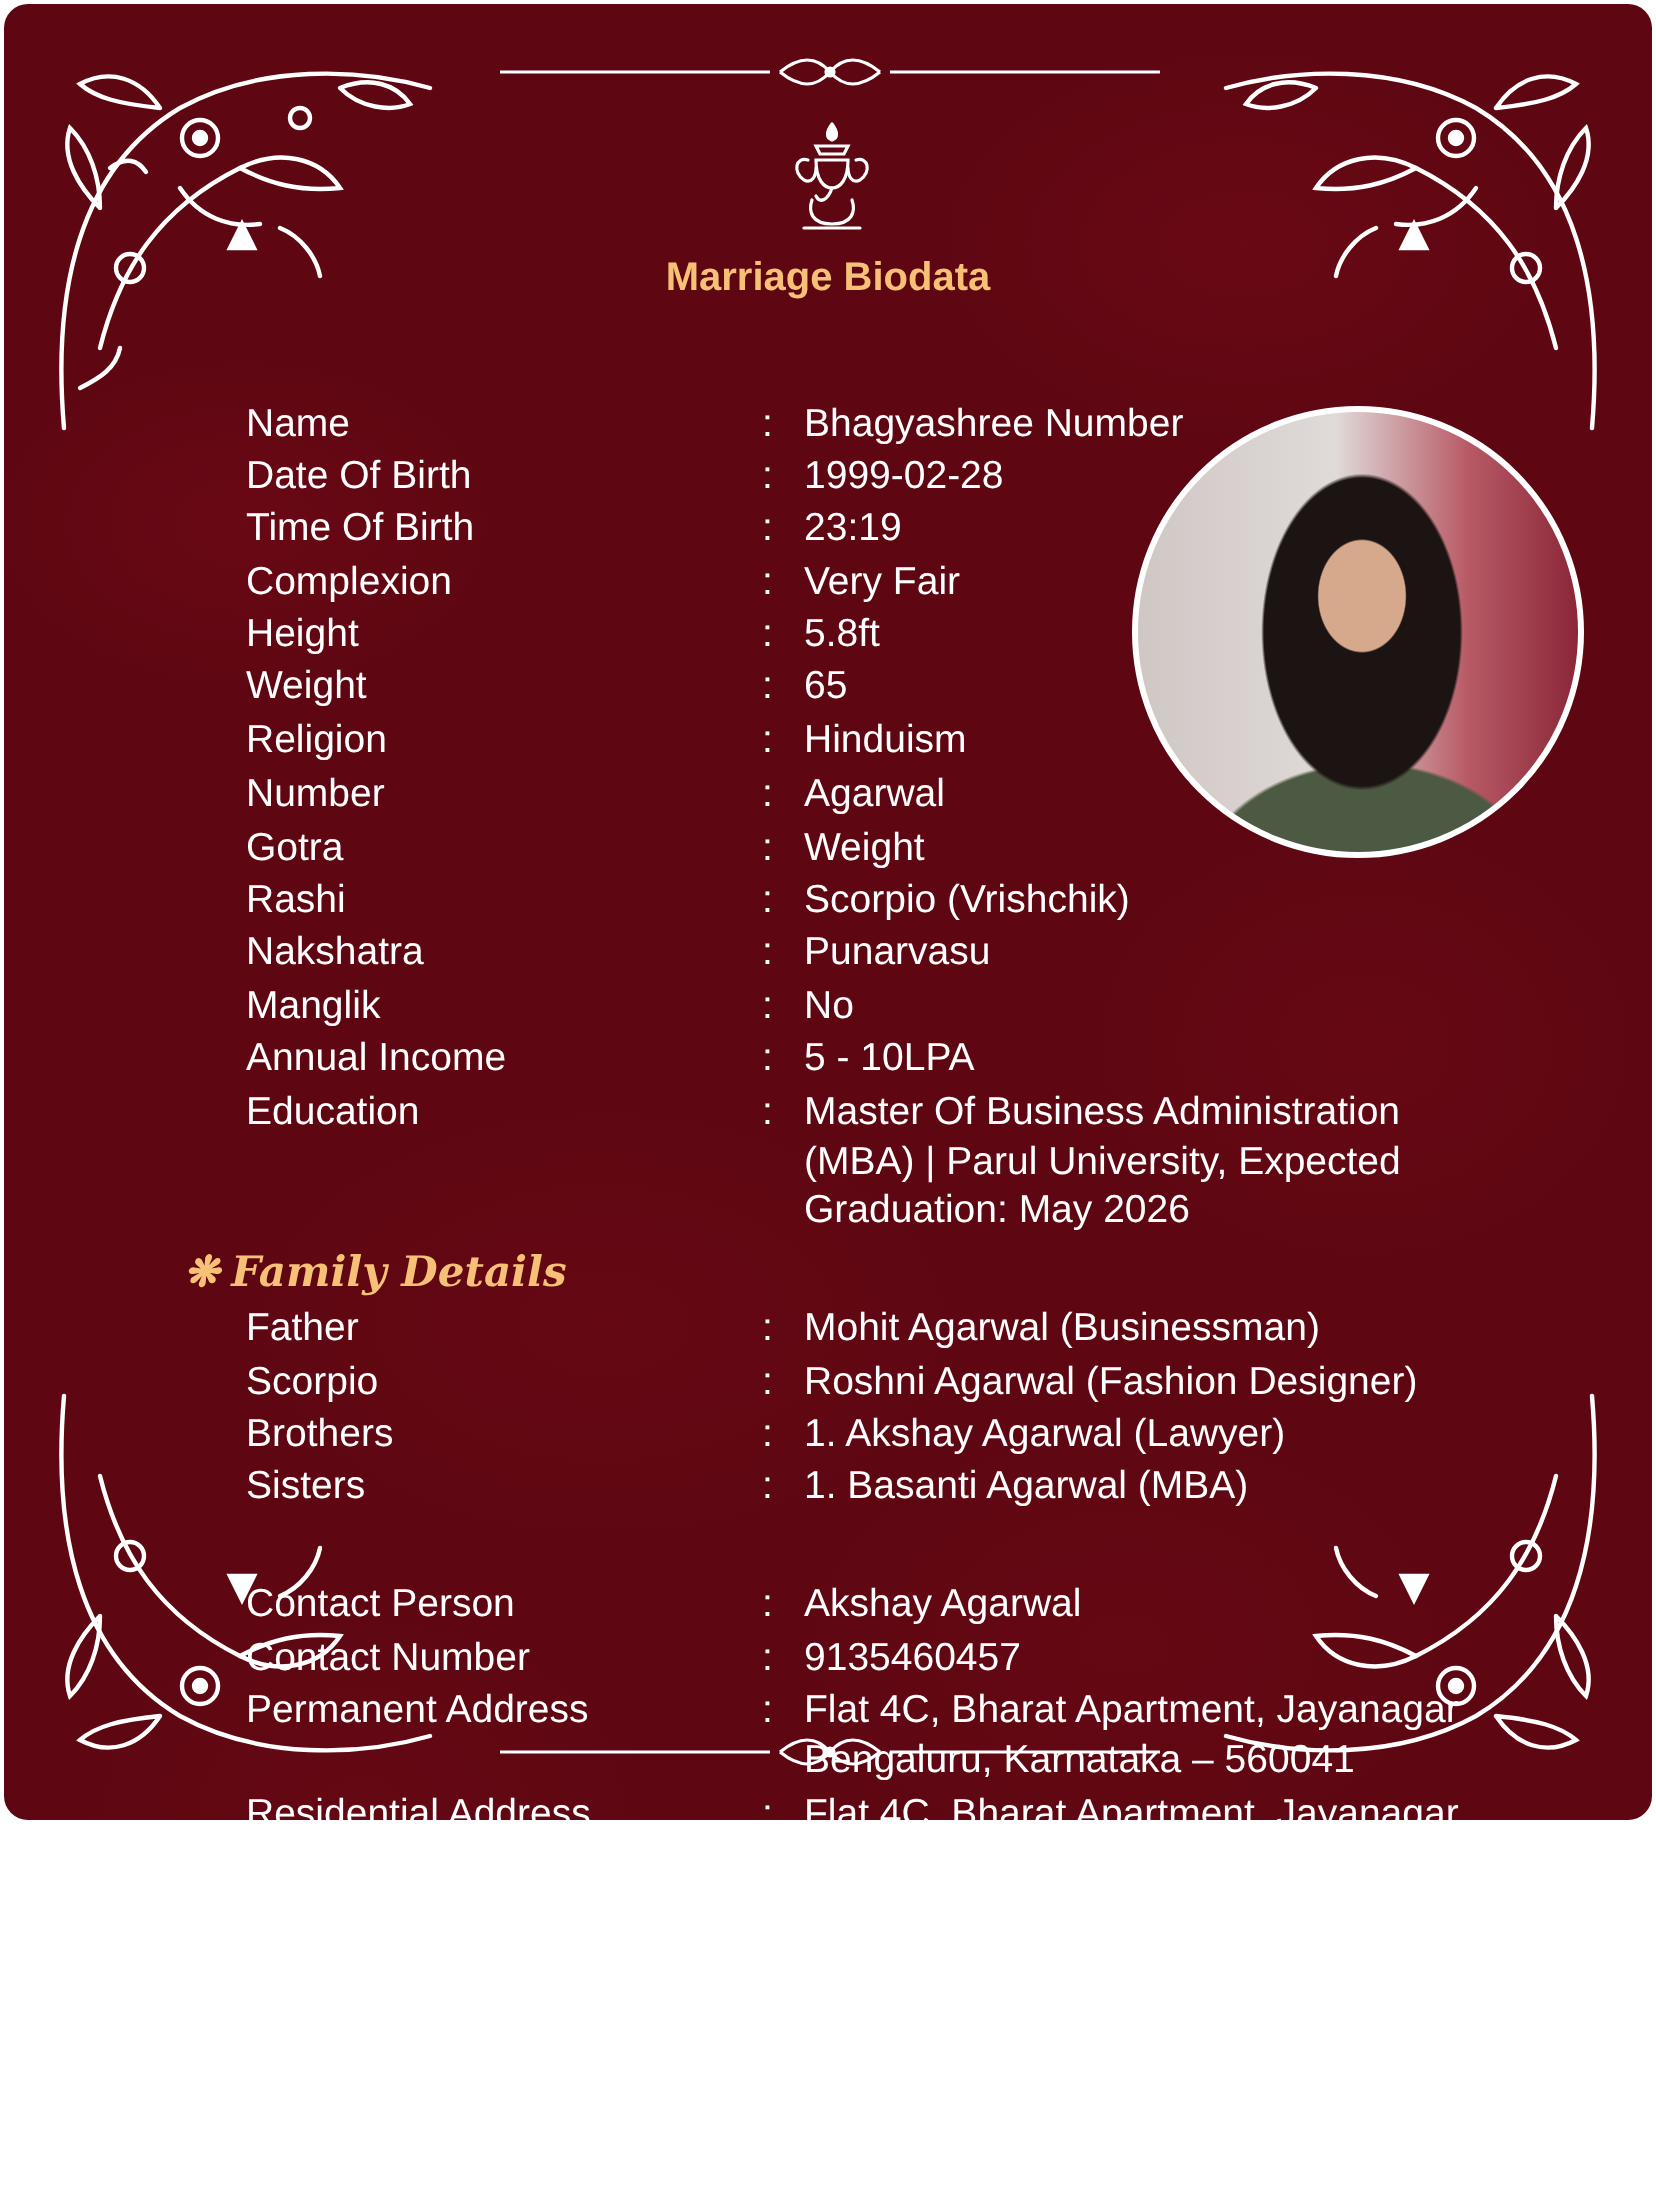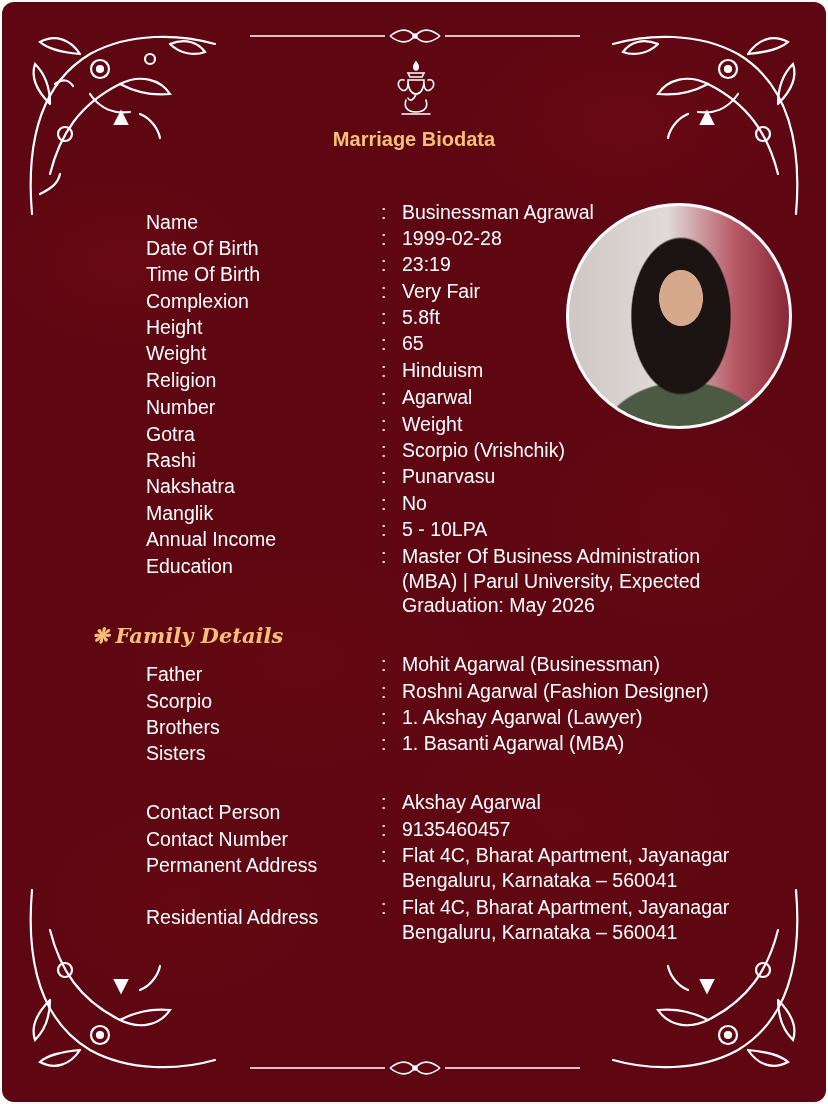--- a/index.html
+++ b/index.html
@@ -1,18 +1,18 @@
 <!DOCTYPE html>
 <html><head>
 <meta charset="utf-8">
 <style>
   html, body { margin:0; padding:0; }
   body { width:828px; height:1104px; background:#fff; font-family:"Liberation Sans", sans-serif; }
   .card {
-    position:relative; width:824px; height:1100px; margin:2px;
+    position:relative; width:824px; height:908px; margin:2px;
     border-radius:12px; overflow:hidden;
     background:
       radial-gradient(ellipse 180px 120px at 120px 260px, rgba(120,10,25,0.45), transparent 70%),
       radial-gradient(ellipse 220px 140px at 620px 120px, rgba(120,10,25,0.45), transparent 70%),
       radial-gradient(ellipse 200px 160px at 680px 520px, rgba(110,10,22,0.5), transparent 70%),
       radial-gradient(ellipse 260px 160px at 300px 660px, rgba(110,10,22,0.45), transparent 70%),
       radial-gradient(ellipse 240px 160px at 560px 820px, rgba(110,10,22,0.4), transparent 70%),
       radial-gradient(ellipse 200px 140px at 180px 900px, rgba(110,10,22,0.4), transparent 70%),
       #5e0712;
   }
@@ -32,21 +32,21 @@
   .title {
     position:absolute; top:126px; left:0; right:0; text-align:center;
     color:#f6c177; font-weight:bold; font-size:20px;
   }
   .section-title {
     position:absolute; left:90px;
     color:#f6c177; font-family:"DejaVu Serif", serif; font-weight:bold; font-size:21px;
   }
   .section-title .star { margin-right:6px; }
   .row { position:absolute; left:121px; color:#fff; font-size:19.5px; line-height:24.5px; }
-  .row .lbl { position:absolute; left:0; top:10px; width:260px; white-space:nowrap;margin-left:23px; }
+  .row .lbl { position:absolute; left:0; top:0; width:260px; white-space:nowrap; }
   .row .colon { position:absolute; left:258px; top:0; }
   .row .val { position:absolute; left:279px; top:0; width:350px; }
 
   .photo {
     position:absolute; left:564px; top:201px; width:226px; height:226px;
     border-radius:50%; border:3px solid #fff; overflow:hidden; box-sizing:border-box;
     background:
       radial-gradient(ellipse 36px 46px at 112px 92px, #d7a98c 60%, transparent 62%),
       radial-gradient(ellipse 70px 110px at 112px 110px, #1b1412 70%, transparent 72%),
       radial-gradient(ellipse 120px 90px at 115px 240px, #4d5a43 70%, transparent 72%),
@@ -155,21 +155,21 @@
   </div>
 
   <div class="title">Marriage Biodata</div>
 
   <div class="photo" title="Profile photo of Bhagyashree Agrawal"></div>
 
 
   <div class="row" style="top:198px;">
       <span class="lbl">Name</span>
       <span class="colon">:</span>
-      <span class="val">Businessman Agrawal</span>
+      <span class="val">Bhagyashree Number</span>
     </div>
   <div class="row" style="top:224px;">
       <span class="lbl">Date Of Birth</span>
       <span class="colon">:</span>
       <span class="val">1999-02-28</span>
     </div>
   <div class="row" style="top:250px;">
       <span class="lbl">Time Of Birth</span>
       <span class="colon">:</span>
       <span class="val">23:19</span>

